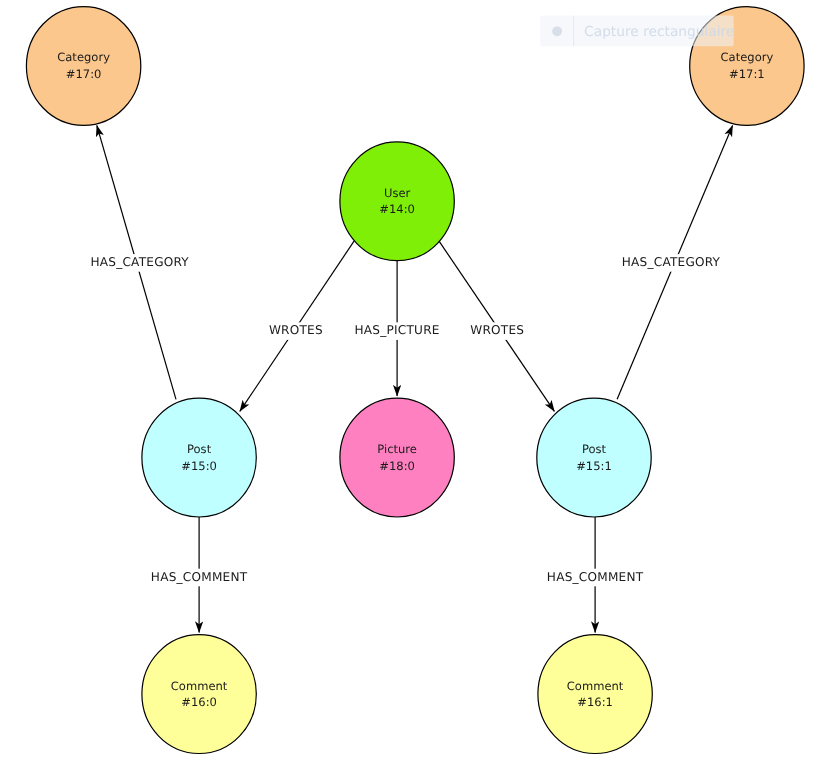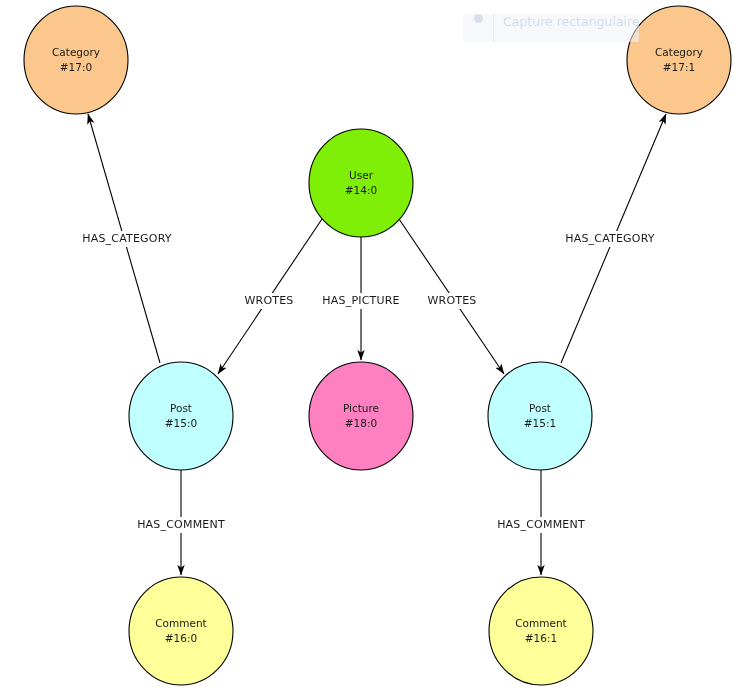--- a/index.html
+++ b/index.html
@@ -47,28 +47,28 @@
     text-anchor: middle;
     dominant-baseline: middle;
     letter-spacing: 0.2px;
   }
   .edge-label-bg {
     fill: #ffffff;
   }
   
   #capture-overlay {
     position: absolute;
-    left: 463px;
+    left: 491px;
     top: 14px;
     width: 176px;
     height: 28px;
     background: rgba(238, 243, 250, 0.55);
     border-radius: 2px;
     display: flex;
-    align-items: flex-start;
+    align-items: center;
     pointer-events: auto;
   }
   #capture-overlay .cap-icon-wrap {
     width: 30px;
     display: flex;
     align-items: center;
     justify-content: center;
     flex: none;
   }
   #capture-overlay .cap-dot {

